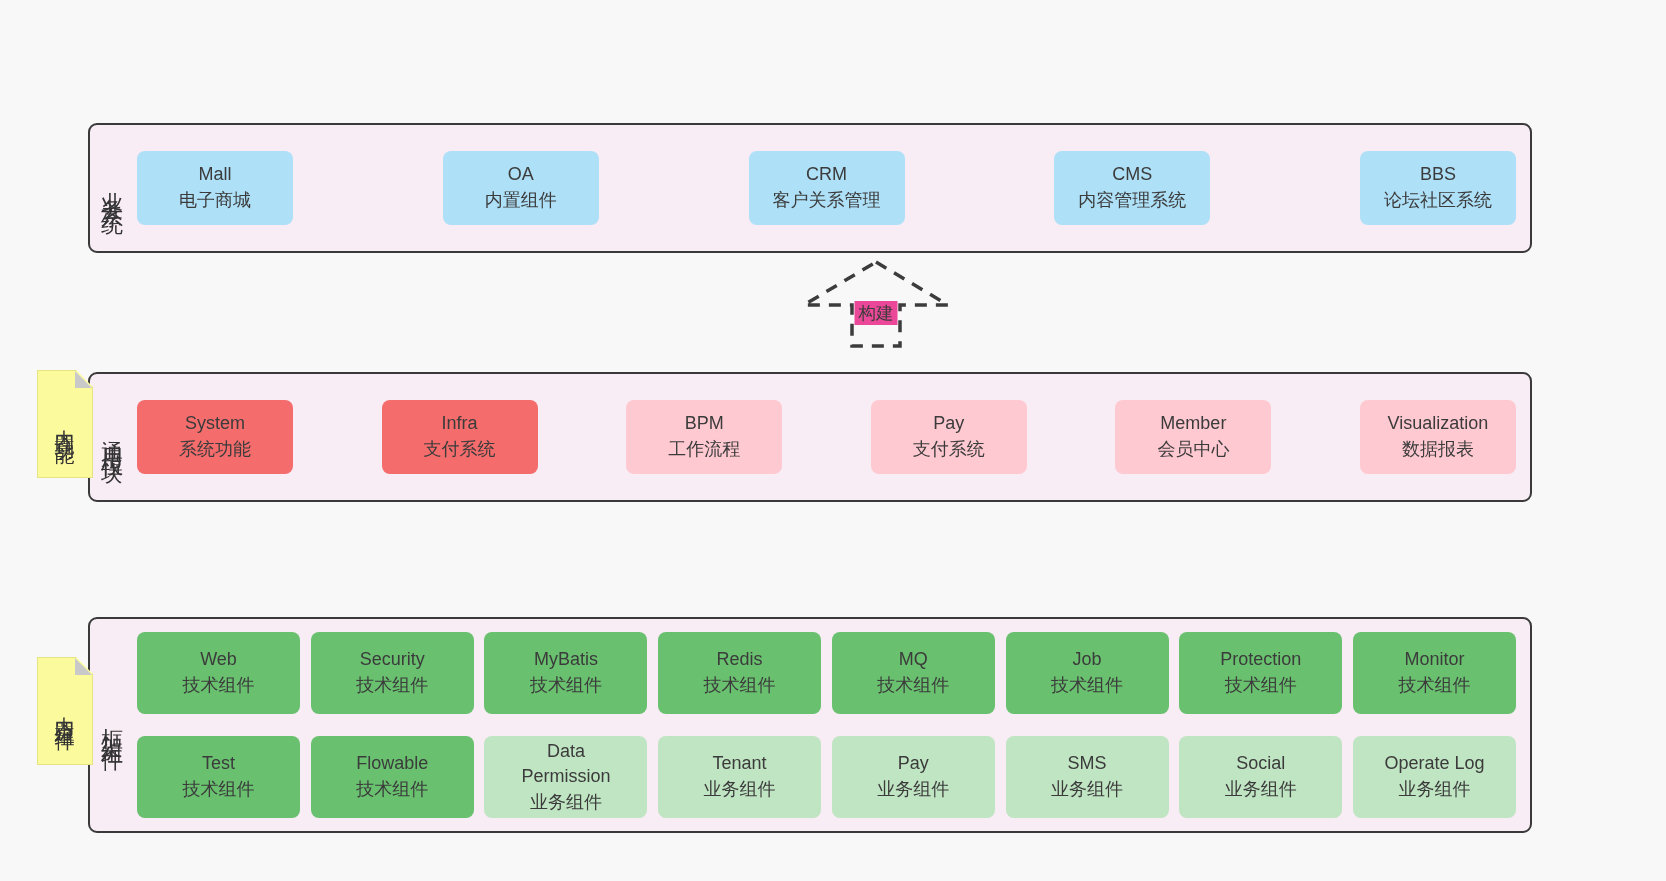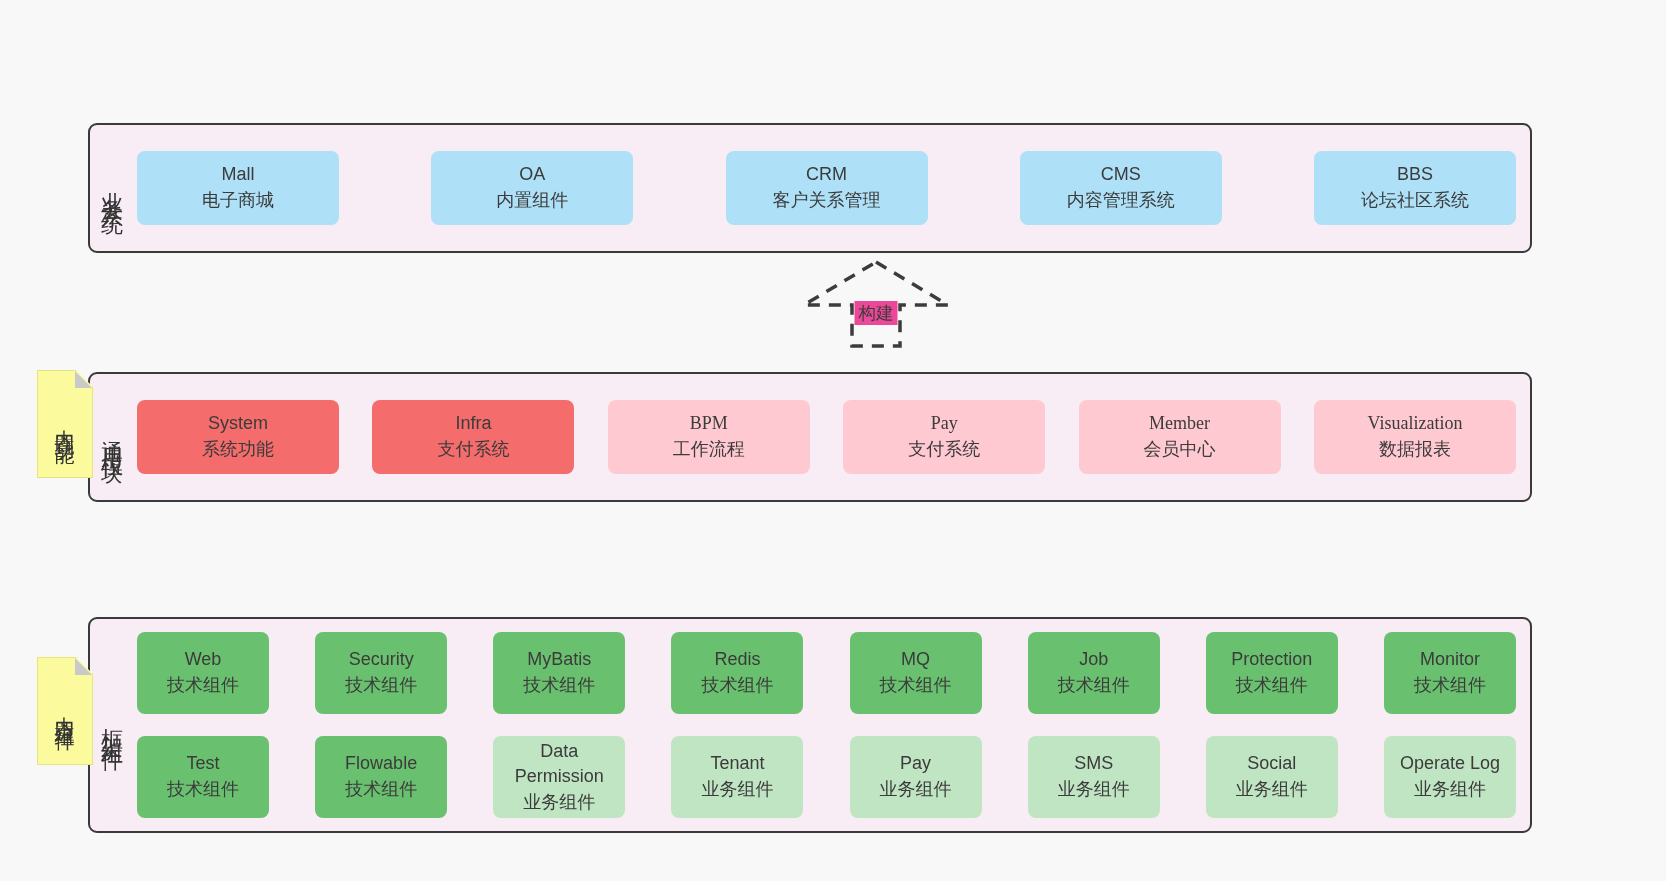--- a/index.html
+++ b/index.html
@@ -20,26 +20,26 @@
   .band-content{flex:1;display:flex;justify-content:space-between;align-items:center;
         margin:0 14px 0 14px;}
   .band-components .band-content{flex-direction:column;justify-content:center;
         align-items:stretch;gap:22px;}
   .comp-row{display:flex;justify-content:space-between;}
 
   
   .box{box-sizing:border-box;border-radius:8px;display:flex;flex-direction:column;
        justify-content:center;align-items:center;text-align:center;
        font-size:18px;line-height:1.42;padding:4px 6px;}
-  .band-business .box,.band-modules .box{width:202px;height:74px;}
-  .comp-row .box{width:132px;height:82px;}
+  .band-business .box,.band-modules .box{width:156px;height:74px;}
+  .comp-row .box{width:163px;height:82px;}
   .box-title{white-space:pre-line;}
   .box[data-variant="blue"]{background:#aee0f8;}
   .box[data-variant="red"]{background:#f56c6c;}
-  .box[data-variant="pink"]{background:#ffc9d1;font-family:Liberation Serif, serif;}
+  .box[data-variant="pink"]{background:#ffc9d1;}
   .box[data-variant="green"]{background:#69c16f;}
   .box[data-variant="lightgreen"]{background:#c0e5c3;}
 
   
   .sticky{position:absolute;left:37px;width:56px;height:108px;background:#fbfb9e;
         display:flex;align-items:center;justify-content:center;z-index:3;
         clip-path:polygon(0 0,calc(100% - 17px) 0,100% 17px,100% 100%,0 100%);
         border:1px solid #e4e483;box-sizing:border-box;}
   .sticky-modules{top:370px;}
   .sticky-components{top:657px;}

